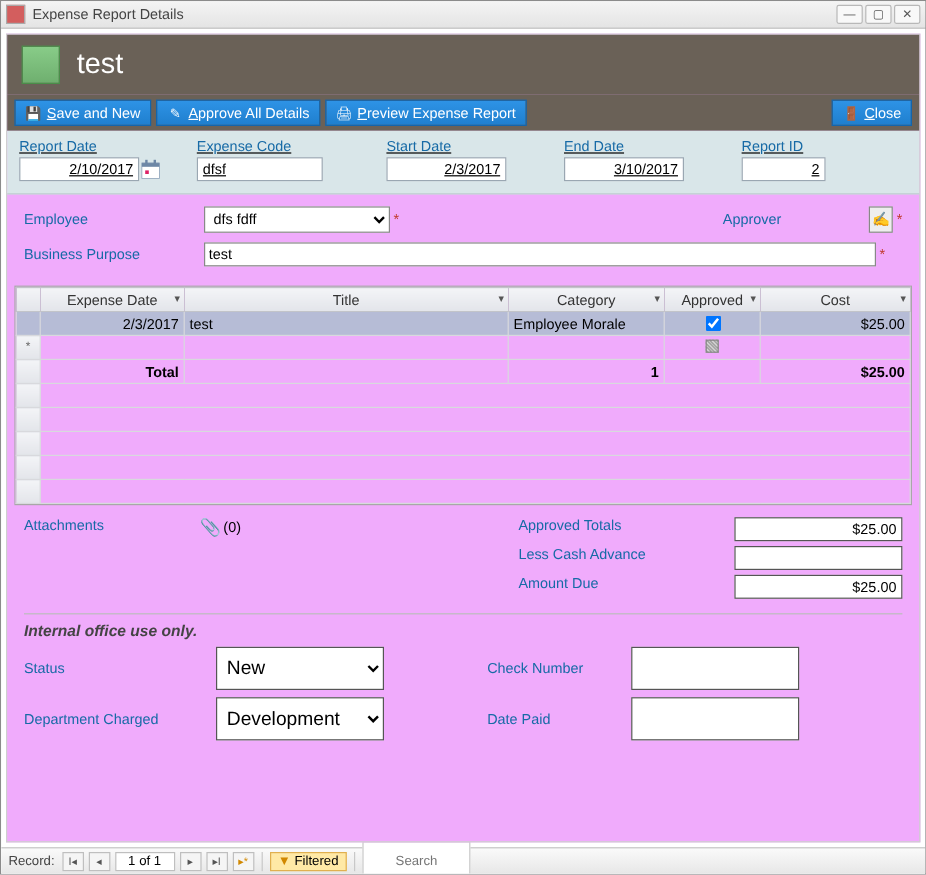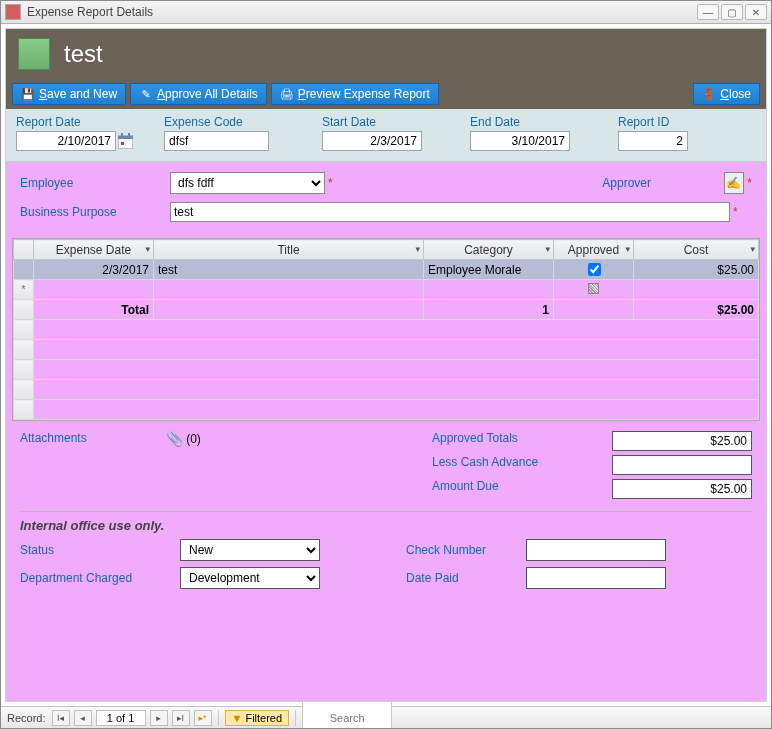--- a/index.html
+++ b/index.html
@@ -12,21 +12,21 @@
   .content { flex:1; overflow:hidden; background:#fff; }
   .form-area { margin:4px; border:1px solid #cfcfcf; background:#f0abfc; height:calc(100% - 30px); display:flex; flex-direction:column; position:relative; }
   .header-band { background:#6a6157; height:50px; display:flex; align-items:center; padding:0 12px; }
   .header-icon { width:32px; height:32px; background:linear-gradient(#88cc88,#6faf6f); border:1px solid #4a8f4a; margin-right:14px; }
   .header-title { font-size:24px; color:#fff; }
   .toolbar-band { background:#6a6157; height:30px; padding:0 6px; display:flex; align-items:center; gap:4px; }
   .tb-btn { background:linear-gradient(#2e93e6,#1f7fce); border:1px solid #1265ad; color:#fff; font-size:12px; height:22px; padding:0 8px; display:flex; align-items:center; gap:4px; cursor:pointer; }
   .tb-btn .ico { width:14px; height:14px; display:flex; align-items:center; justify-content:center; font-size:11px; }
   .tb-spacer { flex:1; }
   .light-band { background:#d9e6e9; border-bottom:1px solid #c0ced2; padding:6px 10px 10px 10px; }
-  .field-row { display:flex; gap:18px; }
+  .field-row { display:flex; gap:18px;text-decoration:underline; }
   .field-col { display:flex; flex-direction:column; }
   .field-col label { font-size:12px; color:#176aa6; margin-bottom:2px; }
   .field-col input { font-size:12px; border:1px solid #9aa7b2; height:20px; padding:0 4px; background:#fff; }
   .r-align { text-align:right; }
   .cal-icon { width:15px; height:16px; margin-left:2px; vertical-align:top; display:inline-flex; }
   .body-pad { padding:10px 14px 6px 14px; }
   .frow { display:flex; align-items:center; margin-bottom:8px; font-size:12px; }
   .frow .lbl { color:#176aa6; width:150px; }
   .frow select, .frow input[type=text], .frow textarea { font-size:12px; border:1px solid #888; padding:1px 3px; background:#fff; }
   .frow select { height:22px; }
@@ -47,21 +47,21 @@
   .totals-side { width:320px; }
   .trow { display:flex; align-items:flex-start; margin-bottom:4px; }
   .trow .tlbl { flex:1; color:#176aa6; }
   .trow input { width:140px; border:1px solid #555; height:20px; text-align:right; padding:0 4px; font-size:12px; }
   .hr { border-top:1px solid #bcbcbc; margin:8px 14px 6px 14px; }
   .internal-h { font-weight:bold; font-style:italic; color:#444; padding:0 14px 6px 14px; font-size:13px; }
   .two-col { display:flex; padding:0 14px 12px 14px; font-size:12px; gap:40px; }
   .col { flex:1; }
   .crow { display:flex; align-items:center; margin-bottom:6px; }
   .crow .clbl { width:160px; color:#176aa6; }
-  .crow select, .crow input { border:1px solid #555; height:22px; font-size:12px; padding:0 4px; width:140px; background:#fff;}
+  .crow select, .crow input { border:1px solid #555; height:36px; font-size:16px; padding:0 4px; width:140px; background:#fff;}
   .statusbar { height:22px; background:linear-gradient(#fafafa,#e7e7e7); border-top:1px solid #c2c2c2; display:flex; align-items:center; font-size:11px; padding:0 6px; gap:4px; }
   .sb-lbl { color:#444; margin-right:2px;}
   .sb-btn { width:18px; height:16px; border:1px solid #bfbfbf; background:#f5f5f5; display:flex; align-items:center; justify-content:center; font-size:9px; color:#555;}
   .sb-input { width:50px; height:16px; border:1px solid #bfbfbf; text-align:center; font-size:11px; background:#fff; }
   .sb-sep { width:1px; height:16px; background:#c8c8c8; margin:0 2px; }
   .pill { border:1px solid #e0b050; background:#ffe9a6; height:16px; padding:0 6px; display:flex; align-items:center; gap:3px; font-size:11px; }
   .pill .filt-ico { color:#d18800; font-size:11px;}
   .search-box { width:90px; height:34px; border:1px solid #c8c8c8; font-size:11px; padding:0 3px; background:#fff;text-align:center;}
   .underline-first::first-letter { text-decoration: underline; }
   svg { display:block; }

